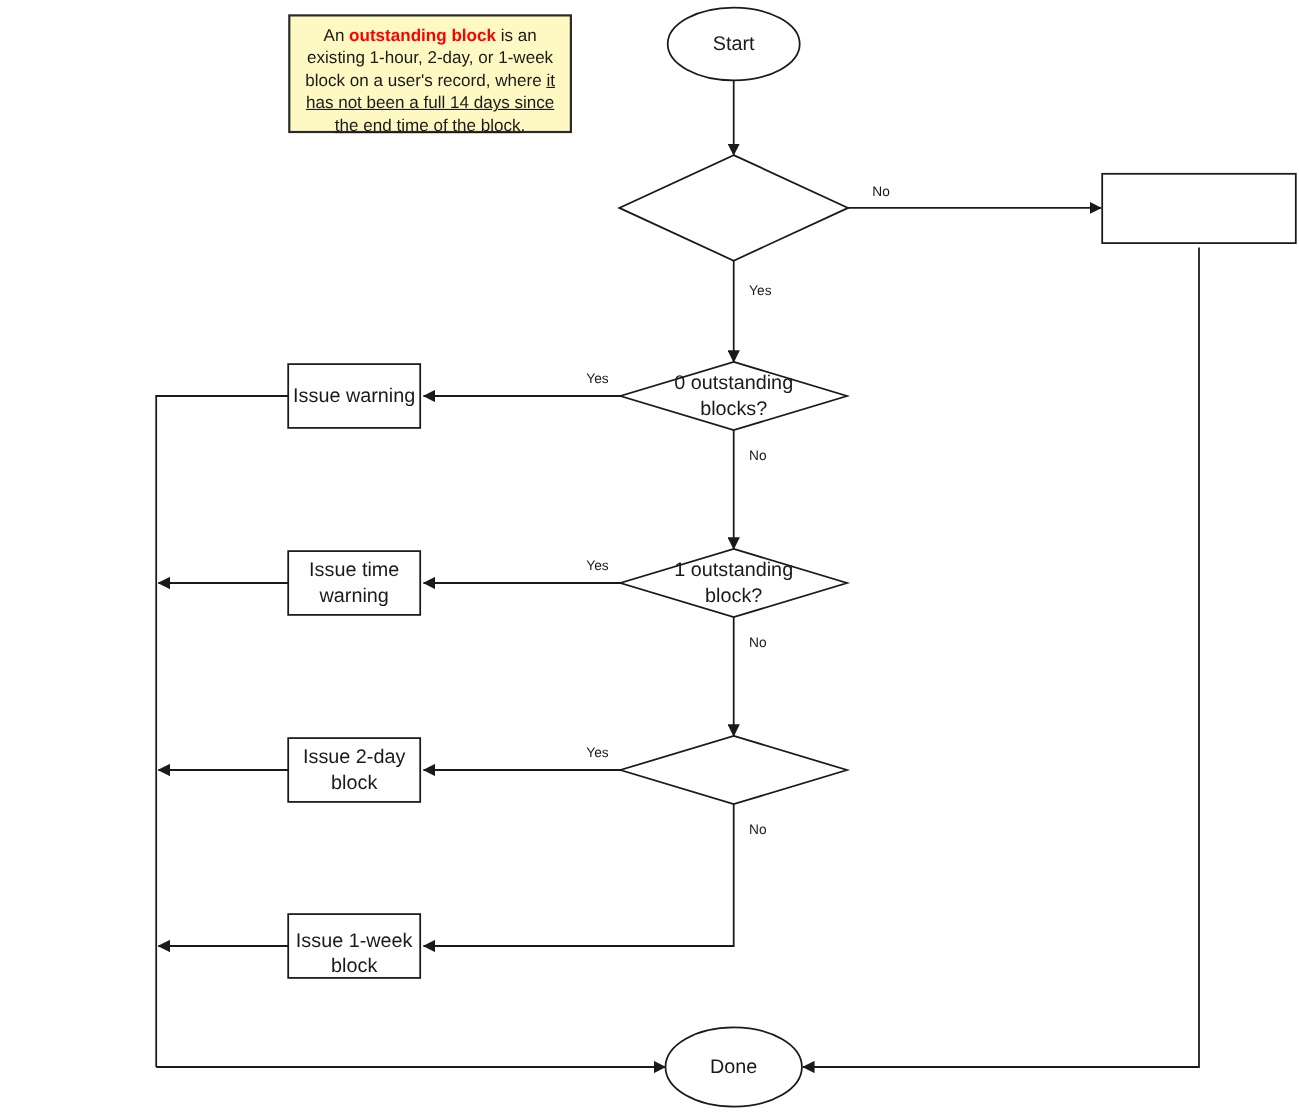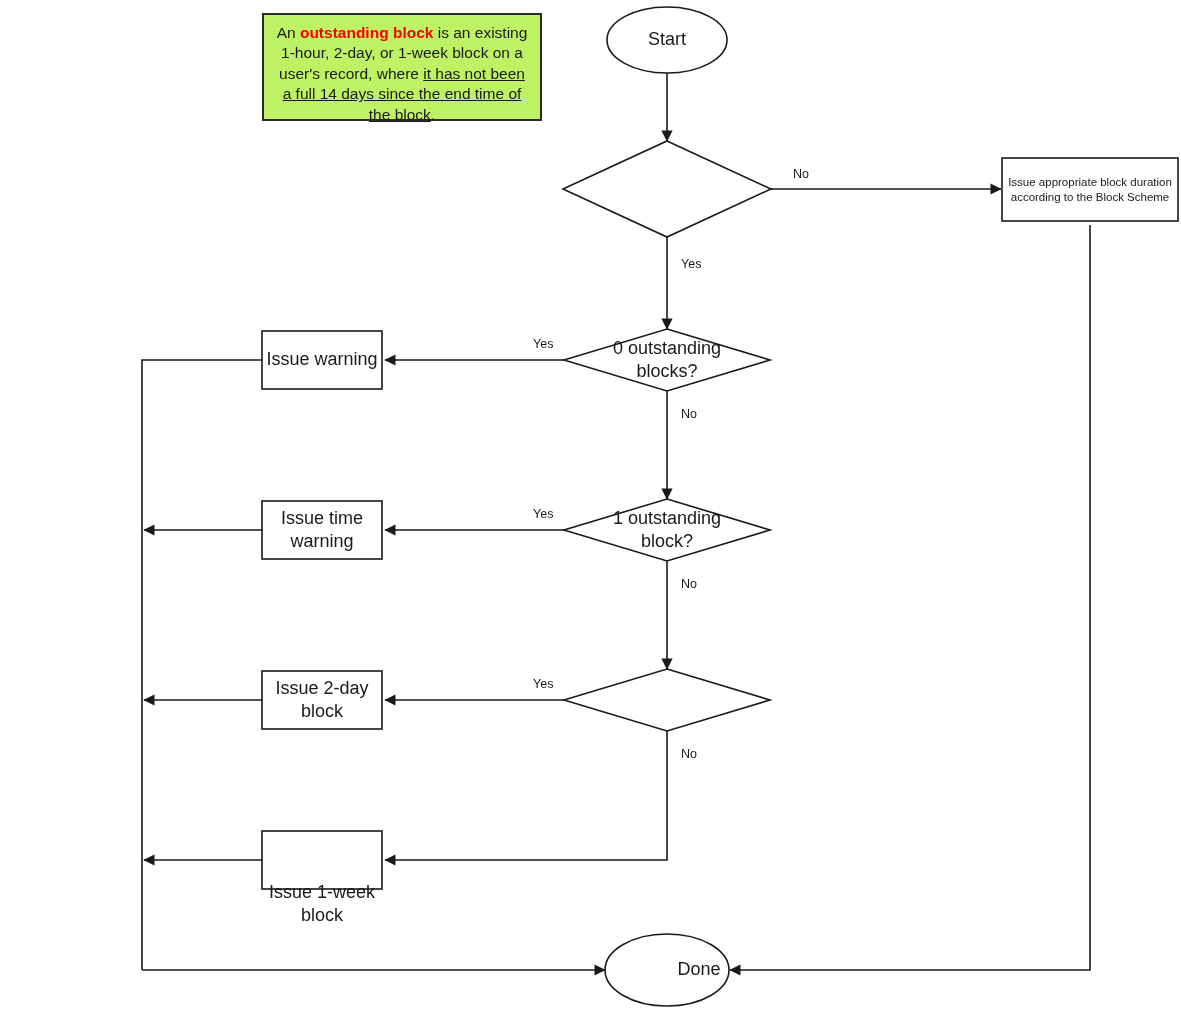--- a/index.html
+++ b/index.html
@@ -70,23 +70,23 @@
     color: #000000;
     letter-spacing: 0.3px;
     white-space: nowrap;
   }
 
   
   #note-box {
     position: absolute;
     left: 262px;
     top: 13px;
-    width: 280px;
+    width: 258px;
     height: 108px;
-    background: #bef264;
+    background: #fef9c3;
     border: 2px solid #2b2b2b;
     box-sizing: border-box;
     padding: 8px 9px 6px 9px;
     font-size: 15.5px;
     line-height: 1.32;
     color: #1a1a1a;
     text-align: center;
   }
   #note-box .hl {
     color: #ff0000;
@@ -190,36 +190,35 @@
 
       <rect x="262" y="831" width="120" height="58"></rect>
 
       <ellipse cx="667" cy="970" rx="62" ry="36"></ellipse>
     </g>
   </svg>
 
   <div class="node-label" style="left:607px; top:24px; width:120px; height:32px;">Start</div>
 
 
-  <div class="node-label small" style="left:1006px; top:168px; width:168px; height:44px;">Issue appropriate block duration according to the Block Scheme</div>
 
   <div class="node-label" style="left:587px; top:348px; width:160px; height:24px;">0 outstanding blocks?</div>
 
   <div class="node-label" style="left:262px; top:348px; width:120px; height:24px;">Issue warning</div>
 
   <div class="node-label" style="left:587px; top:518px; width:160px; height:24px;">1 outstanding block?</div>
 
   <div class="node-label" style="left:262px; top:518px; width:120px; height:24px;">Issue time warning</div>
 
 
   <div class="node-label" style="left:262px; top:688px; width:120px; height:24px;">Issue 2-day block</div>
 
-  <div class="node-label" style="left:262px; top:892px; width:120px; height:24px;">Issue 1-week block</div>
-
-  <div class="node-label" style="left:607px; top:958px; width:120px; height:24px;padding-left:32px;">Done</div>
+  <div class="node-label" style="left:262px; top:855px; width:120px; height:24px;">Issue 1-week block</div>
+
+  <div class="node-label" style="left:607px; top:958px; width:120px; height:24px;">Done</div>
 
   <div class="edge-label" style="left:793px; top:167px;">No</div>
   <div class="edge-label" style="left:681px; top:257px;">Yes</div>
 
   <div class="edge-label" style="left:533px; top:337px;">Yes</div>
   <div class="edge-label" style="left:681px; top:407px;">No</div>
 
   <div class="edge-label" style="left:533px; top:507px;">Yes</div>
   <div class="edge-label" style="left:681px; top:577px;">No</div>
 

